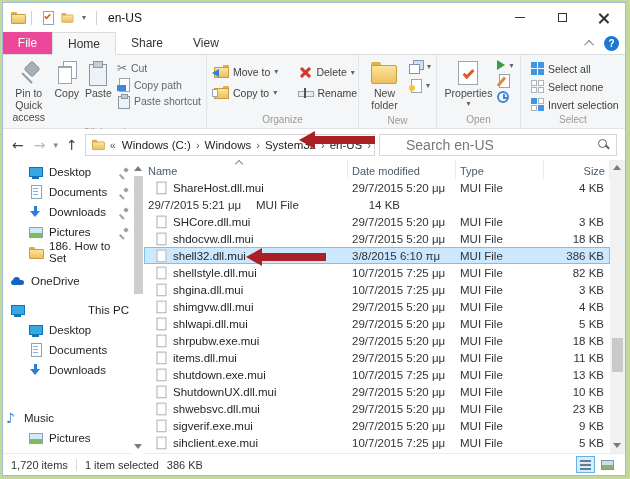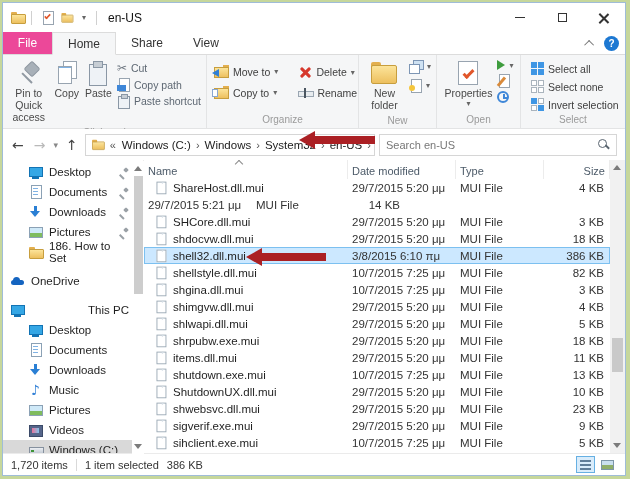--- a/index.html
+++ b/index.html
@@ -124,21 +124,21 @@
   .addressbar { height: 31px; flex: 0 0 31px; display: flex; align-items: center; padding: 0 8px 0 6px; gap: 4px; background: #fff; }
   .nav-btn { background: none; border: none; font-size: 14px; color: #444; padding: 0 3px; font-family: "DejaVu Sans", sans-serif; }
   .nav-btn.disabled { color: #b9b9b9; }
   .nav-btn.small { font-size: 9px; color: #888; padding: 0 1px; }
   .addr-box { flex: 1; height: 22px; border: 1px solid #d6d6d6; display: flex; align-items: center; padding: 0 4px; gap: 2px; overflow: hidden; }
   .addr-box .ico { transform: scale(0.85); }
   .crumb { font-size: 11.5px; color: #222; text-decoration: none; padding: 0 2px; white-space: nowrap; }
   .crumb-sep { font-size: 11px; color: #555; padding: 0 3px; }
   .overflow-chevrons { font-size: 11px; color: #555; padding: 0 2px; }
   .search-box { width: 238px; height: 22px; border: 1px solid #d6d6d6; display: flex; align-items: center; padding: 0 6px; }
-  .search-box input { flex: 1; border: none; outline: none; font-size: 11px; color: #444; font-family: inherit; }
+  .search-box input { flex: 1; border: none; outline: none; font-size: 14px; color: #444; font-family: inherit; margin-left: 20px; }
   .search-box input::placeholder { color: #777; }
   .mag-ico { width: 13px; height: 13px; position: relative; flex: 0 0 13px; }
   .mag-ico::before { content:""; position:absolute; left:1px; top:1px; width:7px; height:7px; border:1.5px solid #5a6philly570; border:1.5px solid #5a6570; border-radius:50%; }
   .mag-ico::after { content:""; position:absolute; left:8px; top:8px; width:5px; height:1.5px; background:#5a6570; transform:rotate(45deg); }
 
   
   .main { flex: 1; display: flex; overflow: hidden; }
   .sidebar { width: 141px; flex: 0 0 141px; position: relative; border-right: 1px solid #ededed; padding-top: 2px; overflow: hidden; }
   .snav { display: flex; align-items: center; gap: 5px; height: 20px; padding-right: 14px; font-size: 11.5px; color: #1e1e1e; cursor: default; }
   .snav.selected { background: #d9d9d9; }
@@ -480,21 +480,21 @@
           <span>Documents</span>
 
         </div>
 
         <div class="snav" style="padding-left: 25px;">
           <span class="ico ico-dl"></span>
           <span>Downloads</span>
 
         </div>
 
-        <div class="snav" style="padding-left: 25px;">
+        <div class="snav" style=" margin-top: 28px;">
           <span class="ico ico-music"></span>
           <span>Music</span>
 
         </div>
 
         <div class="snav" style="padding-left: 25px;">
           <span class="ico ico-pics"></span>
           <span>Pictures</span>
 
         </div>

